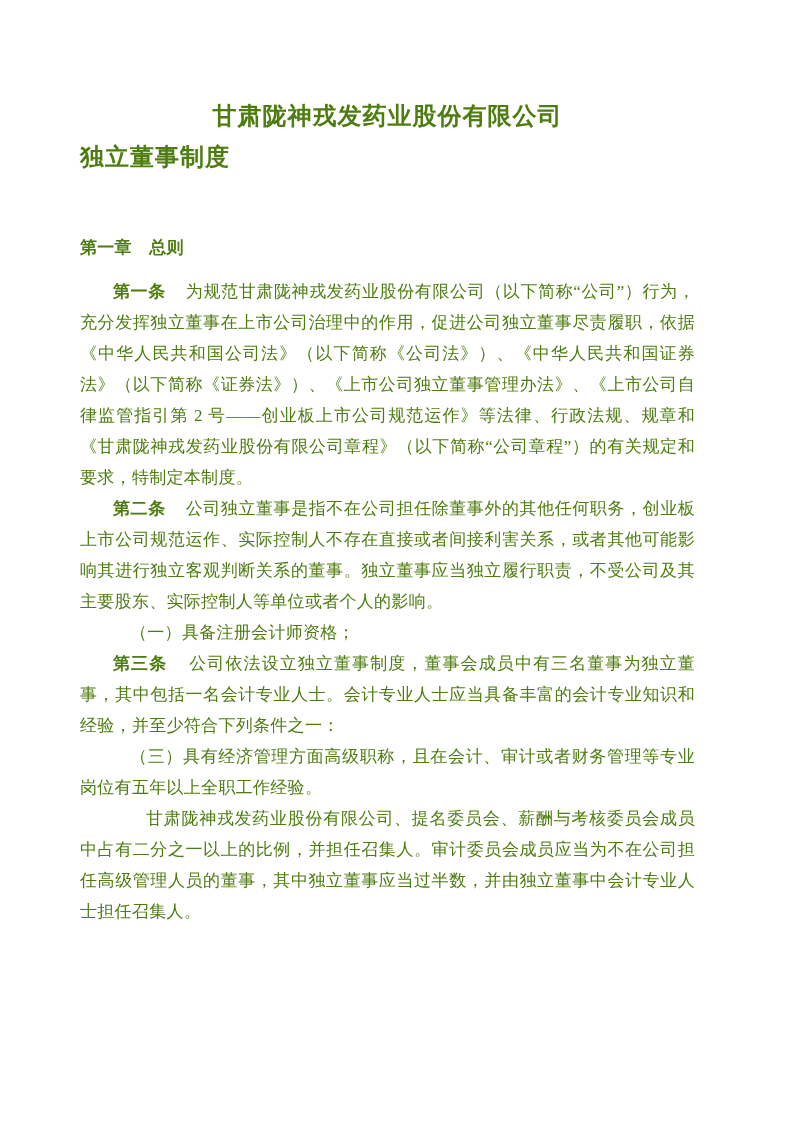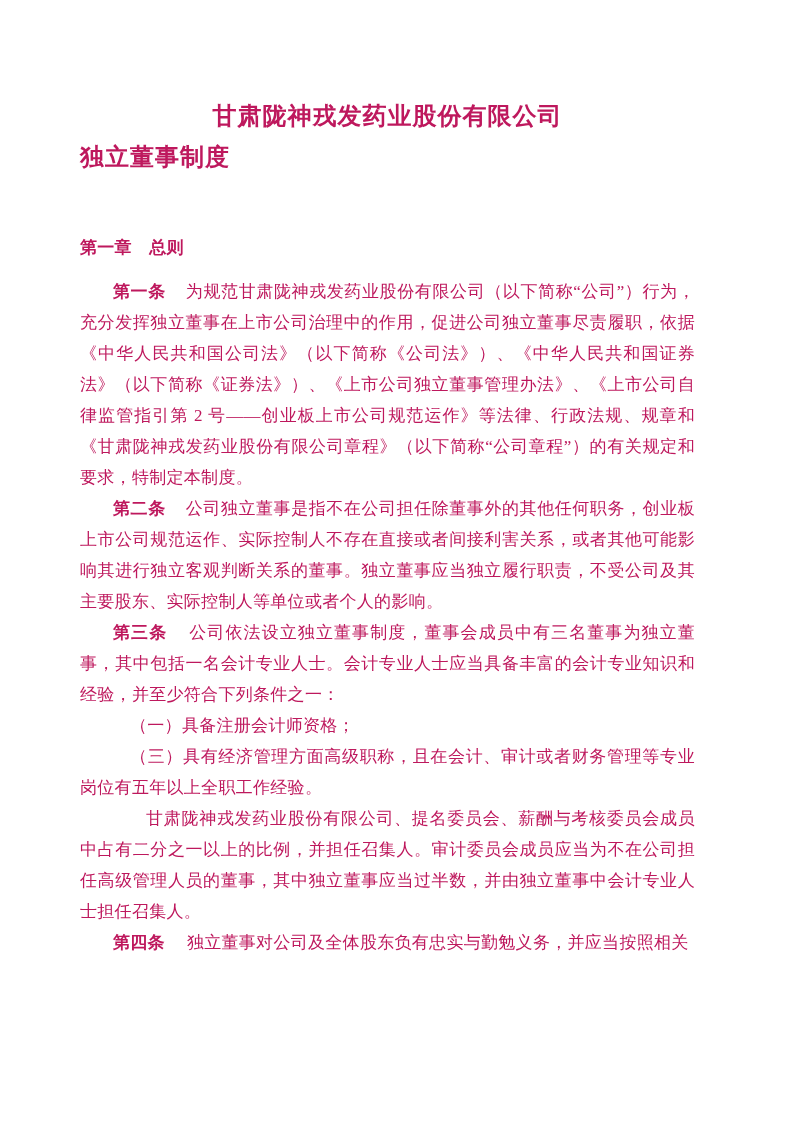--- a/index.html
+++ b/index.html
@@ -7,21 +7,21 @@
     padding: 0;
     background: #ffffff;
   }
   .page {
     position: relative;
     width: 794px;
     height: 1122px;
     box-sizing: border-box;
     padding: 98px 99px 0 80px;
     background: #ffffff;
-    color: #be185d;
+    color: #4d7c0f;
     font-family: "Liberation Serif", "DejaVu Serif", serif;
     overflow: hidden;
   }
   .doc-title {
     margin: 0;
     font-size: 24px;
     line-height: 36px;
     font-weight: 700;
     text-align: center;
     letter-spacing: 1px;
@@ -80,26 +80,25 @@
   <h2 class="doc-subtitle">独立董事制度</h2>
 
   <h3 class="chapter-heading">第一章　总则</h3>
 
   <div class="doc-body">
 
     <p class="para"><span class="para-label">第一条</span><span>为规范甘肃陇神戎发药业股份有限公司（以下简称“公司”）行为，充分发挥独立董事在上市公司治理中的作用，促进公司独立董事尽责履职，依据《中华人民共和国公司法》（以下简称《公司法》）、《中华人民共和国证券法》（以下简称《证券法》）、《上市公司独立董事管理办法》、《上市公司自律监管指引第 2 号——创业板上市公司规范运作》等法律、行政法规、规章和《甘肃陇神戎发药业股份有限公司章程》（以下简称“公司章程”）的有关规定和要求，特制定本制度。</span></p>
 
     <p class="para"><span class="para-label">第二条</span><span>公司独立董事是指不在公司担任除董事外的其他任何职务，创业板上市公司规范运作、实际控制人不存在直接或者间接利害关系，或者其他可能影响其进行独立客观判断关系的董事。独立董事应当独立履行职责，不受公司及其主要股东、实际控制人等单位或者个人的影响。</span></p>
 
+    <p class="para list-item"><span>（一）具备注册会计师资格；</span></p>
+
     <p class="para"><span class="para-label wide">第三条</span><span>公司依法设立独立董事制度，董事会成员中有三名董事为独立董事，其中包括一名会计专业人士。会计专业人士应当具备丰富的会计专业知识和经验，并至少符合下列条件之一：</span></p>
-
-    <p class="para list-item"><span>（一）具备注册会计师资格；</span></p>
 
 
     <p class="para list-item"><span>（三）具有经济管理方面高级职称，且在会计、审计或者财务管理等专业岗位有五年以上全职工作经验。</span></p>
 
     <p class="para continuation"><span>甘肃陇神戎发药业股份有限公司、提名委员会、薪酬与考核委员会成员中占有二分之一以上的比例，并担任召集人。审计委员会成员应当为不在公司担任高级管理人员的董事，其中独立董事应当过半数，并由独立董事中会计专业人士担任召集人。</span></p>
 
-    <p class="para"><span class="para-label wide">第四条</span><span>独立董事对公司及全体股东负有忠实与勤勉义务，并应当按照相关</span></p>
 
   </div>
 
 </div>
 
 </body></html>

